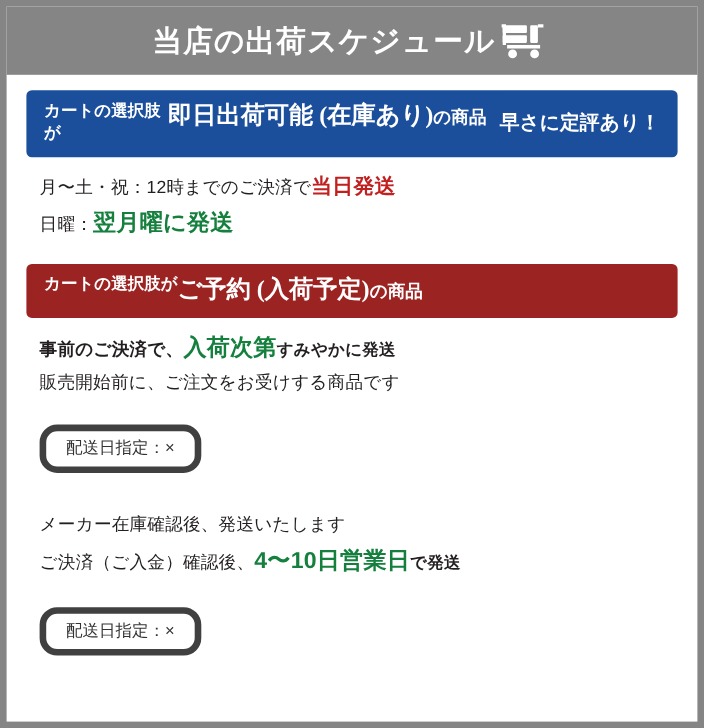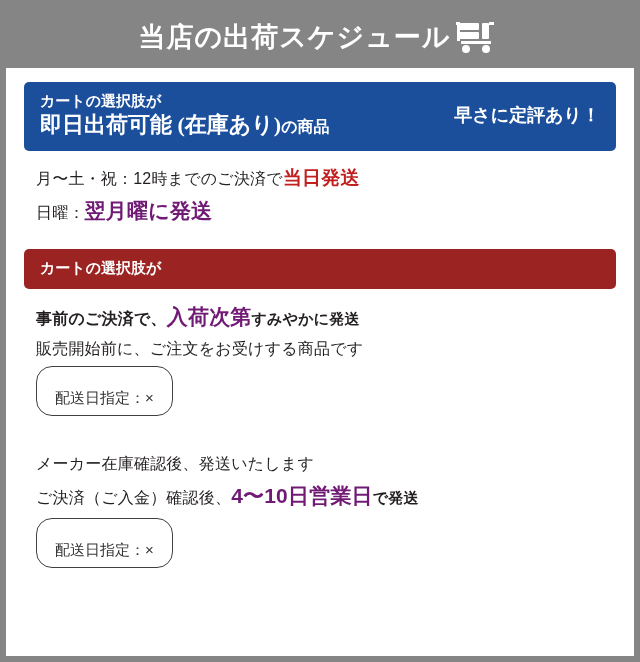--- a/index.html
+++ b/index.html
@@ -54,21 +54,21 @@
     padding: 9px 16px 11px 16px;
     position: relative;
     display: flex;
     align-items: center;
     justify-content: space-between;
   }
   .banner.blue { background: #1b4f9c; }
   .banner.red  { background: #9b2423; }
   .banner-texts {
     display: flex;
-    flex-direction: column;
+    flex-direction: row;
     justify-content: flex-start;
   }
   .banner-sub {
     font-size: 15px;
     font-weight: bold;
     line-height: 1.35;
   }
   .banner-main {
     font-size: 22px;
     font-weight: bold;
@@ -100,41 +100,41 @@
     margin-bottom: 3px;
     letter-spacing: 0.2px;
   }
   .det-line .em-red {
     color: #c0201f;
     font-weight: bold;
     font-size: 19px;
     text-align: center;
   }
   .det-line .em-red-lg {
-    color: #701a75;
+    color: #15803d;
     font-weight: bold;
     font-size: 21px;
   }
   .det-line .bold {
     font-weight: bold;
   }
   .det-line .small-after {
     font-size: 15px;
     font-weight: bold;
   }
   
   .pill {
     display: inline-block;
-    border: 1px solid #404040;
+    border: 6px solid #404040;
     border-radius: 16px;
-    padding: 22px 18px 7px 18px;
+    padding: 6px 18px 7px 18px;
     font-size: 15px;
     color: #333333;
     background: #ffffff;
-    margin-top: 2px;
+    margin-top: 22px;
     white-space: nowrap;
   }
   .spacer-sm { height: 12px; }
   .spacer-md { height: 18px; }
 </style>
 </head>
 <body>
 
 <div class="page">
 
@@ -169,20 +169,21 @@
     <div class="details">
       <div class="det-line"><span>月〜土・祝：12時までのご決済で</span><span class="em-red">当日発送</span></div>
       <div class="det-line"><span>日曜：</span><span class="em-red-lg">翌月曜に発送</span></div>
     </div>
 
     <div class="spacer-sm"></div>
 
     <div class="banner red">
       <div class="banner-texts">
         <div class="banner-sub">カートの選択肢が</div>
+        <div class="banner-main"><span>ご予約 (入荷予定)</span><span class="small-suffix">の商品</span></div>
       </div>
       <div class="banner-note"></div>
     </div>
 
     <div class="details">
       <div class="det-line"><span class="bold">事前のご決済で、</span><span class="em-red-lg">入荷次第</span><span class="small-after">すみやかに発送</span></div>
       <div class="det-line"><span>販売開始前に、ご注文をお受けする商品です</span></div>
       <div class="pill">配送日指定：×</div>
     </div>
 

